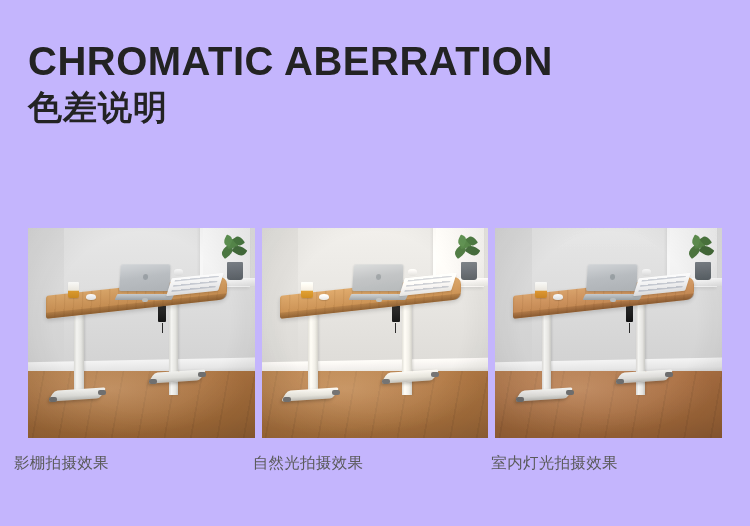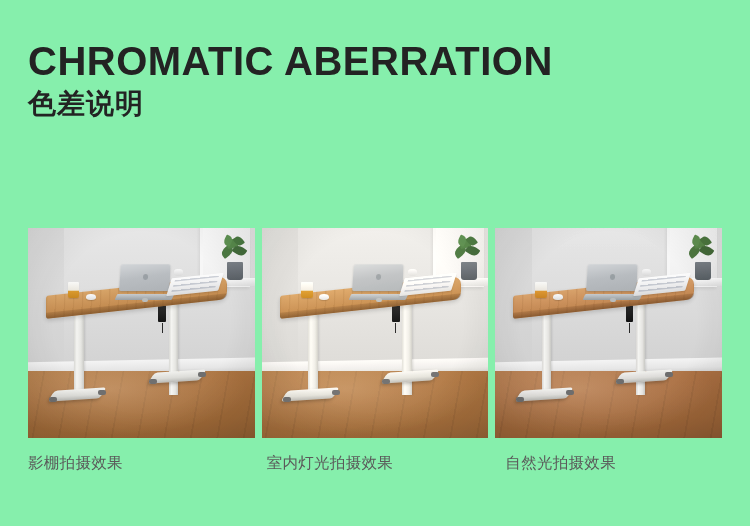--- a/index.html
+++ b/index.html
@@ -13,42 +13,42 @@
     font-family: "Liberation Sans", "DejaVu Sans", sans-serif;
     overflow: hidden;
     position: relative;
   }
 
   .page {
     position: absolute;
     left: 0; top: 0;
     width: 750px;
     height: 526px;
-    background: #86efac;
+    background: #c4b5fd;
   }
 
   
   .heading-block {
     position: absolute;
     left: 28px;
     top: 40px;
     width: 694px;
   }
   .title-en {
     font-size: 40px;
     font-weight: 700;
     letter-spacing: 0.5px;
     color: #232323;
     line-height: 1.05;
     margin: 0;
     white-space: nowrap;
     font-family: "Liberation Sans", "DejaVu Sans", sans-serif;
   }
   .title-cn {
-    font-size: 28px;
+    font-size: 34px;
     font-weight: 700;
     color: #232323;
     line-height: 1.15;
     margin: 6px 0 0 0;
     letter-spacing: 1px;
     font-family: "DejaVu Sans", "Liberation Sans", sans-serif;
   }
 
   .subtitle {
     position: absolute;
@@ -335,21 +335,21 @@
 
   .vignette {
     position: absolute; inset: 0;
     pointer-events: none;
     background: radial-gradient(ellipse at 50% 45%, rgba(0,0,0,0) 55%, rgba(0,0,0,0.10) 100%);
   }
 
   
   .captions {
     position: absolute;
-    left: 28px;
+    left: 14px;
     top: 452px;
     width: 694px;
     height: 26px;
     display: flex;
     gap: 22px;
   }
   .caption {
     width: 227px;
     font-size: 15.5px;
     color: #5a5a5a;
@@ -516,17 +516,17 @@
           <div class="cup-sm"></div>
         </div>
         <div class="vignette"></div>
       </div>
     </div>
 
   </div>
 
   <div class="captions">
     <div class="caption">影棚拍摄效果</div>
+    <div class="caption">自然光拍摄效果</div>
     <div class="caption">室内灯光拍摄效果</div>
-    <div class="caption">自然光拍摄效果</div>
   </div>
 
 </div>
 
 </body></html>

